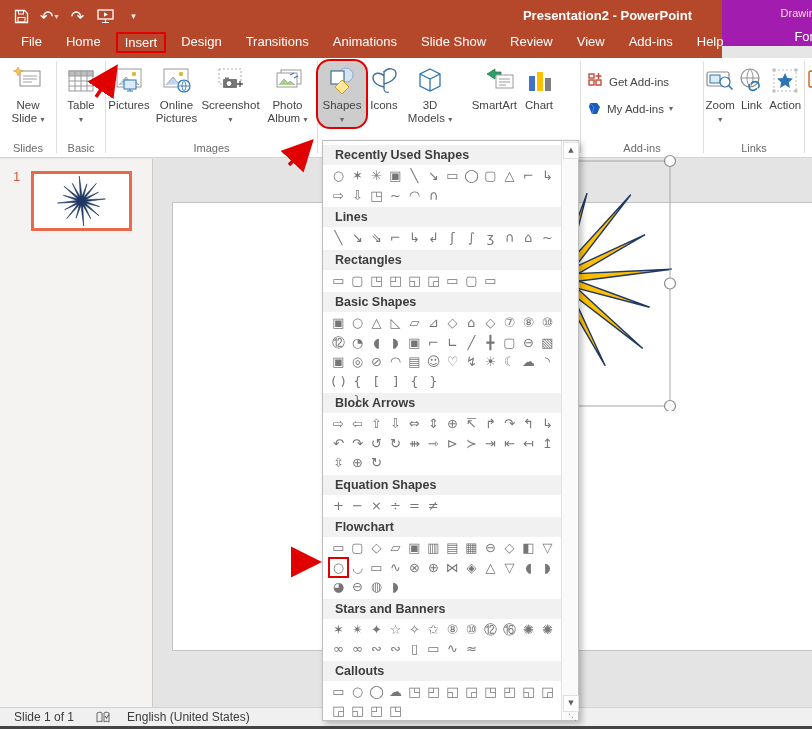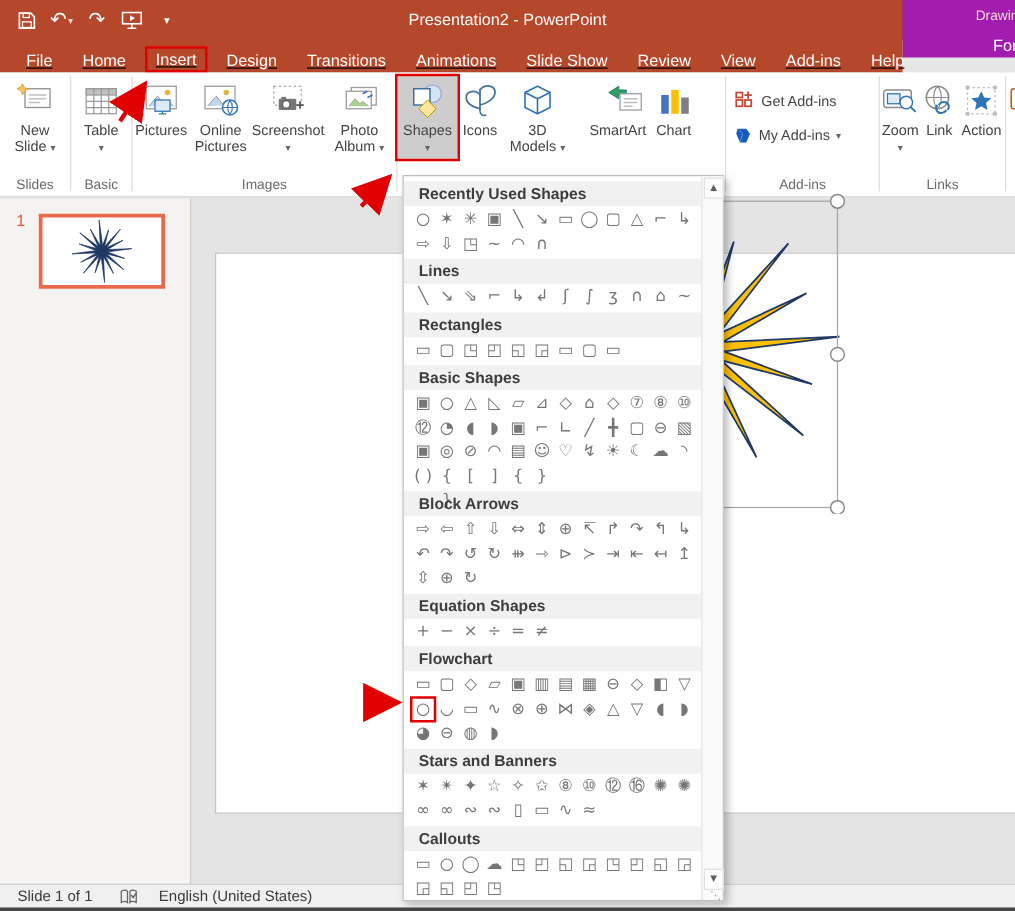--- a/index.html
+++ b/index.html
@@ -4,41 +4,41 @@
 <style>
   html,body{margin:0;padding:0;}
   body{width:812px;height:729px;overflow:hidden;font-family:"Liberation Sans",sans-serif;background:#E6E6E6;position:relative;}
   .app{position:absolute;inset:0;}
 
   
   .titlebar{position:absolute;left:0;top:0;width:812px;height:32px;background:#B5472A;}
   .qat{position:absolute;left:12px;top:4px;display:flex;align-items:center;gap:10px;color:#fff;}
   .qat .qbtn{display:flex;align-items:center;justify-content:center;height:24px;min-width:18px;font-size:16px;color:#fff;}
   .qat .mini-caret{font-size:8px;margin-left:1px;color:#f3d9d0;}
-  .title{position:absolute;left:120px;right:120px;top:0;height:32px;line-height:32px;text-align:center;color:#fff;font-size:13px;white-space:nowrap;}
+  .title{position:absolute;left:120px;right:120px;top:0;height:32px;line-height:32px;text-align:right;color:#fff;font-size:13px;white-space:nowrap;font-weight:bold;}
   .ctx-block{position:absolute;left:722px;top:0;width:90px;height:46px;background:#a21caf;padding-left:48px;}
   .ctx-block .ctx-label{display:block;text-align:center;font-size:11px;color:#F6DCD2;margin-top:7px;white-space:nowrap;}
   .ctx-block .ctx-tab{display:block;text-align:center;font-size:13px;color:#fff;margin-top:10px;}
 
   
-  .tabbar{position:absolute;left:0;top:32px;width:722px;height:26px;background:#B5472A;display:flex;align-items:flex-end;padding-left:12px;box-sizing:border-box;gap:6px;text-decoration:underline;}
+  .tabbar{position:absolute;left:0;top:32px;width:722px;height:26px;background:#B5472A;display:flex;align-items:flex-start;padding-left:12px;box-sizing:border-box;gap:6px;}
   .tab{color:#fff;font-size:13px;padding:2px 9px;white-space:nowrap;}
   .tab.active-annot{border:2px solid #E00000;padding:1px 7px;background:#B5472A;}
 
   
   .ribbon{position:absolute;left:0;top:58px;width:812px;height:100px;background:#fff;border-bottom:1px solid #D5D2CE;display:flex;box-sizing:border-box;}
   .rgroup{position:relative;flex:0 0 auto;display:flex;align-items:flex-start;padding-top:3px;box-sizing:border-box;}
   .rdiv{flex:0 0 auto;width:1px;background:#DEDEDE;margin:3px 0 4px 0;}
   .glabel{position:absolute;bottom:3px;left:0;right:0;text-align:center;font-size:11px;color:#6b6b6b;white-space:nowrap;}
   .bbtn{display:flex;flex-direction:column;align-items:center;padding:2px 1px;box-sizing:border-box;}
   .bicon{height:36px;display:flex;align-items:center;justify-content:center;}
   .blbl{font-size:11.5px;color:#444;text-align:center;line-height:13px;white-space:nowrap;}
   .caret{font-size:8px;color:#666;line-height:9px;}
   .bbtn.pressed{background:#CDCDCD;}
-  .bbtn.annot-box{outline:2px solid #E00000;outline-offset:0px;}
+  .bbtn.annot-box{outline:2px solid #E00000;outline-offset:0px;border-radius:12px;}
   .sbtn{display:flex;align-items:center;gap:5px;font-size:11.5px;color:#444;height:23px;margin:4px 0 0 6px;white-space:nowrap;}
   .addins-col{display:flex;flex-direction:column;padding-top:8px;}
 
   
   .content{position:absolute;left:0;top:159px;width:812px;height:548px;background:#E4E4E4;}
   .slides-panel{position:absolute;left:0;top:0;width:153px;height:548px;background:#F4F3F2;border-right:1px solid #C9C9C9;box-sizing:border-box;}
   .slide-num{position:absolute;left:13px;top:10px;font-size:13px;color:#CE5B40;}
   .thumb{position:absolute;left:31px;top:12px;width:95px;height:54px;background:#fff;border:3px solid #E8694B;}
   .canvas{position:absolute;left:172px;top:43px;width:640px;height:449px;background:#fff;border:1px solid #C3C3C3;border-right:none;box-sizing:border-box;}
   .sel-layer{position:absolute;left:430px;top:149px;width:260px;height:262px;z-index:2;}

